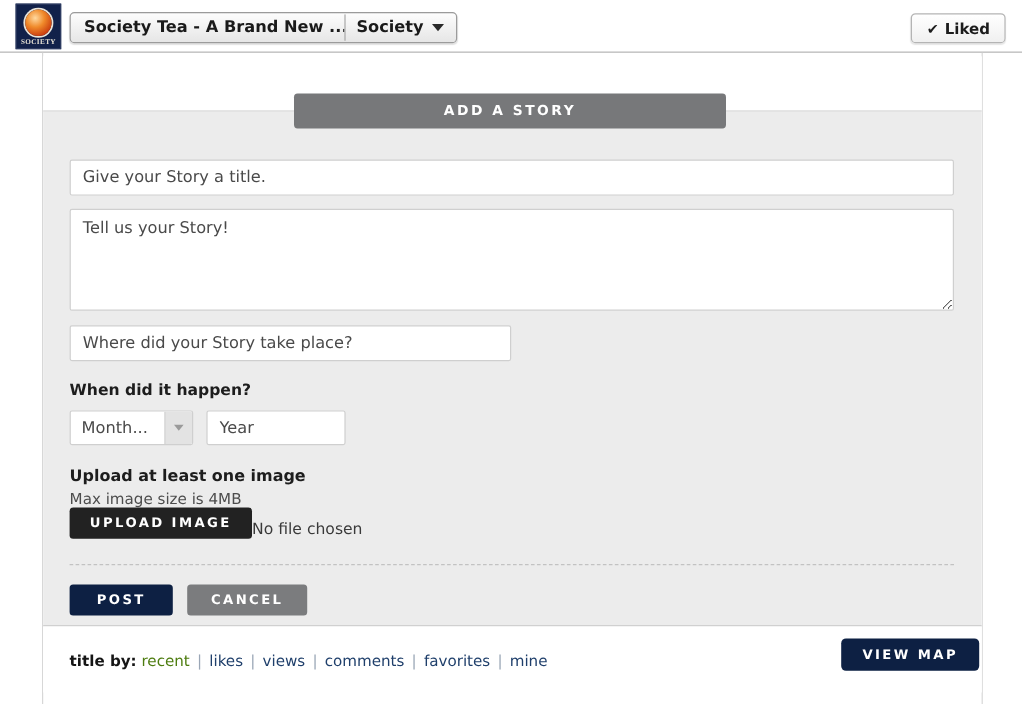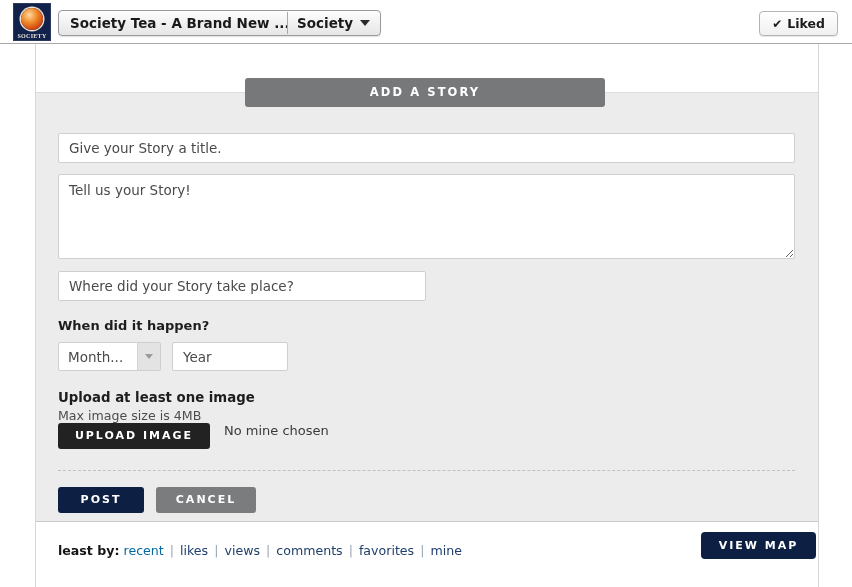--- a/index.html
+++ b/index.html
@@ -275,21 +275,21 @@
     font-weight: bold;
     color: #1d1d1d;
     font-family: "DejaVu Sans", sans-serif;
   }
   .upload-sub {
     font-size: 12.6px;
     color: #4d4d4d;
     font-family: "DejaVu Sans", sans-serif;
   }
 
-  .upload-row { display: flex; align-items: flex-start; gap: 14px; }
+  .upload-row { display: flex; align-items: flex-end; }
   .upload-btn {
     width: 152px; height: 26px;
     background: #222222;
     color: #ffffff;
     border: 0;
     border-radius: 3px;
     font-size: 11px;
     font-weight: bold;
     letter-spacing: 2px;
     text-align: center;
@@ -359,21 +359,21 @@
     font-weight: bold;
     color: #151515;
     margin-right: 4px;
     font-family: "DejaVu Sans", sans-serif;
   }
   .sort-link {
     color: #1f3f6b;
     cursor: pointer;
     text-decoration: none;
   }
-  .sort-link.active { color: #0369a1; }
+  .sort-link.active { color: #4d7c0f; }
   .sort-pipe { color: #9aa6b6; margin: 0 6px; }
 
   .view-map-btn {
     position: absolute;
     right: 2px; top: 10px;
     width: 115px; height: 27px;
     background: #0d2043;
     color: #ffffff;
     border: 0;
     border-radius: 4px;
@@ -441,35 +441,35 @@
             </span>
           </div>
           <input class="txt-input year-input" type="text" placeholder="Year" style="">
         </div>
 
         <div class="upload-title">Upload at least one image</div>
         <div class="upload-sub">Max image size is 4MB</div>
 
         <div class="upload-row">
           <div class="upload-btn">UPLOAD IMAGE</div>
-          <div class="no-file">No mine chosen</div>
+          <div class="no-file">No file chosen</div>
         </div>
 
         <div class="dashed-sep"></div>
 
         <div class="action-row">
           <div class="post-btn">POST</div>
           <div class="cancel-btn">CANCEL</div>
         </div>
 
       </div>
     </div>
 
     <div class="footer-area">
       <div class="sort-row">
-        <span class="sort-label">least by:</span>
+        <span class="sort-label">title by:</span>
         <span id="sort-links"><span class="sort-link active">recent</span><span class="sort-pipe">|</span><span class="sort-link">likes</span><span class="sort-pipe">|</span><span class="sort-link">views</span><span class="sort-pipe">|</span><span class="sort-link">comments</span><span class="sort-pipe">|</span><span class="sort-link">favorites</span><span class="sort-pipe">|</span><span class="sort-link">mine</span></span>
       </div>
       <div class="view-map-btn">VIEW MAP</div>
     </div>
 
   </div>
 </div>
 
 </body></html>

